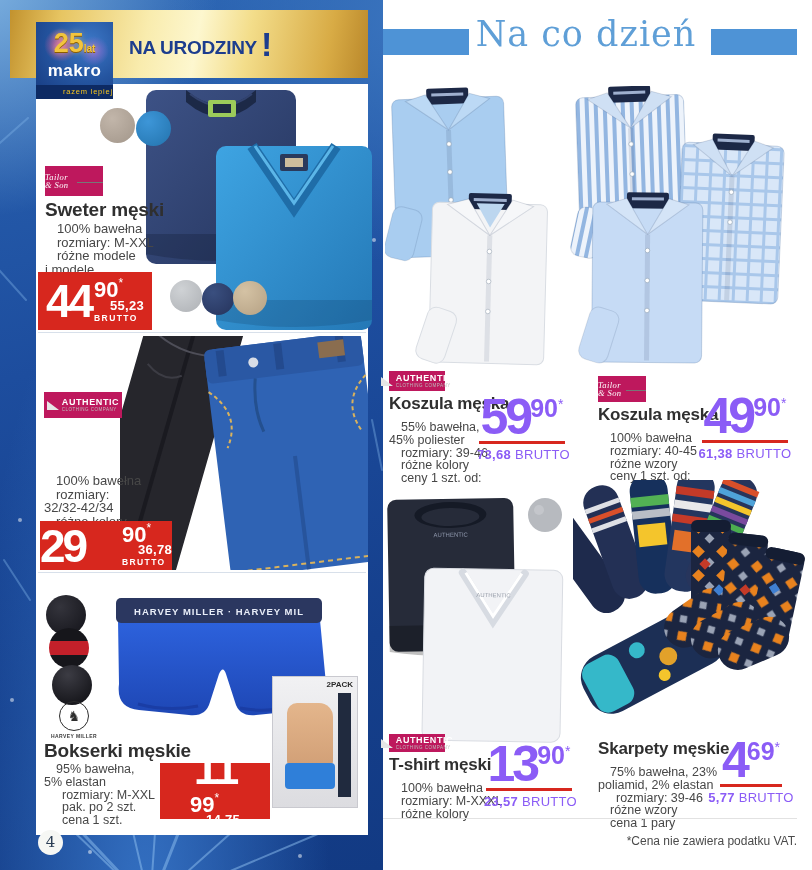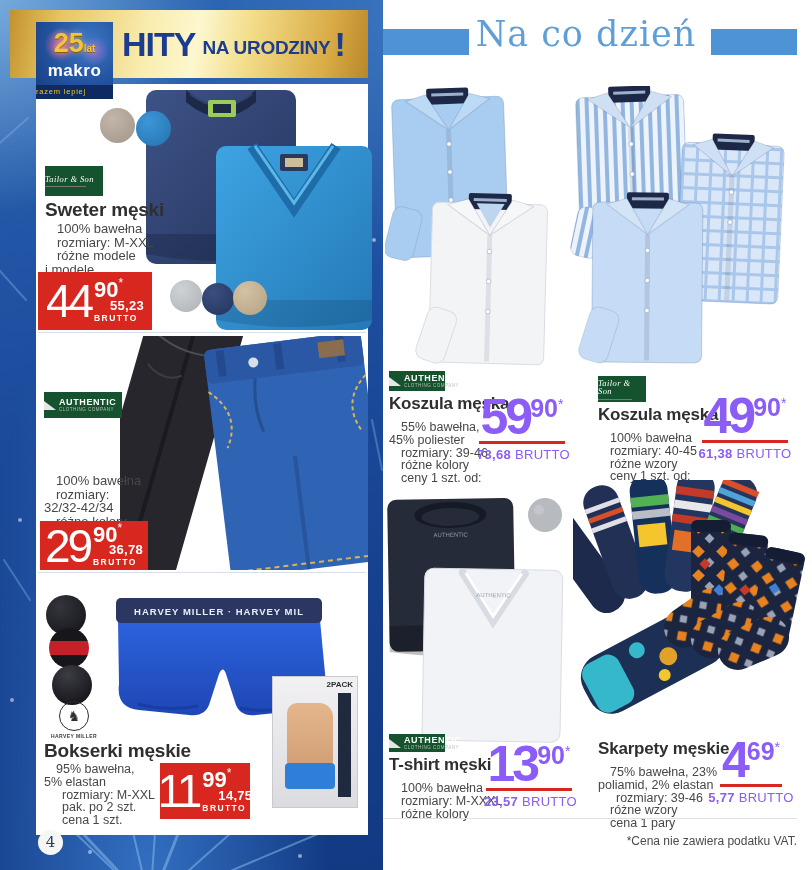--- a/index.html
+++ b/index.html
@@ -29,36 +29,36 @@
   .makro .fw1{position:absolute;left:8px;top:6px;width:34px;height:34px;border-radius:50%;
     background:radial-gradient(circle,#e560a0 0%,rgba(229,96,160,0) 70%);}
   .makro .fw2{position:absolute;right:4px;top:14px;width:30px;height:30px;border-radius:50%;
     background:radial-gradient(circle,#8a6fd0 0%,rgba(138,111,208,0) 70%);}
   .m25{position:absolute;left:0;right:0;top:8px;text-align:center;font-size:27px;font-weight:900;
     color:#f2c43d;text-shadow:0 1px 0 #8a5c00,0 0 6px rgba(255,220,120,.6);line-height:1;}
   .m25 .lat{font-size:10px;font-weight:700;}
   .mname{position:absolute;left:0;right:0;top:40px;text-align:center;color:#fff;
     font-size:17px;font-weight:800;letter-spacing:.5px;line-height:1;}
   .mtag{position:absolute;left:0;right:0;bottom:0;height:14px;background:#0d2a63;
-    color:#f6c51e;font-size:7.5px;text-align:left;line-height:14px;letter-spacing:.8px;}
+    color:#f6c51e;font-size:7.5px;text-align:right;line-height:14px;letter-spacing:.8px;}
 
   
   .card{left:36px;top:84px;width:332px;height:751px;background:#fff;z-index:2;}
   .divider{position:absolute;left:2px;width:328px;height:1px;background:#d8e0ea;}
   .d1{top:248px;} .d2{top:488px;}
 
   .circ{position:absolute;border-radius:50%;}
   .sw-sw1{left:64px;top:24px;width:35px;height:35px;background:radial-gradient(circle at 35% 30%,#c2b6aa,#a2968a);}
   .sw-sw2{left:100px;top:27px;width:35px;height:35px;background:radial-gradient(circle at 35% 30%,#3d96d8,#2373ad);}
   .sw-sw3{left:134px;top:196px;width:32px;height:32px;background:radial-gradient(circle at 35% 30%,#cfd2d5,#aeb1b5);}
   .sw-sw4{left:166px;top:199px;width:32px;height:32px;background:radial-gradient(circle at 35% 30%,#3a4f7f,#253péa);background:radial-gradient(circle at 35% 30%,#3a4f7f,#25335c);}
   .sw-sw5{left:197px;top:197px;width:34px;height:34px;background:radial-gradient(circle at 35% 30%,#d4c2a4,#b5a184);}
 
-  .brand-dark{background:#14532d;color:#fff;display:flex;flex-direction:column;
-    align-items:flex-start;justify-content:center;line-height:1;}
+  .brand-dark{background:#be185d;color:#fff;display:flex;flex-direction:row;
+    align-items:center;justify-content:center;line-height:1;}
   .tailor-name{font-family:"Liberation Serif",serif;font-style:italic;font-size:8.5px;letter-spacing:.4px;}
   .tailor-rule{width:70%;height:1px;background:#777;margin-top:3px;}
   .auth-row{display:flex;align-items:center;gap:3px;}
   .a-tri{width:0;height:0;border-bottom:9px solid #e6e6e6;border-right:12px solid transparent;}
   .auth-col{display:flex;flex-direction:column;align-items:flex-start;}
   .auth-name{font-size:9px;font-weight:800;letter-spacing:.6px;}
   .auth-sub{font-size:4.5px;letter-spacing:.5px;color:#bdbdbd;margin-top:1px;}
 
   .sw-brand{left:9px;top:82px;width:58px;height:30px;}
   .jn-brand{left:8px;top:308px;width:78px;height:26px;}
@@ -72,23 +72,23 @@
   .sw-details{left:9px;top:138px;}
   .jn-title{left:8px;top:338px;}
   .jn-title div{font-size:18px;font-weight:800;color:#2f2f2f;line-height:16px;}
   .jn-details{left:8px;top:390px;}
   .bx-title{left:8px;top:657px;}
   .bx-details{left:8px;top:679px;font-size:12.5px;line-height:12.8px;}
 
   
   .pricebox{background:#d7271e;color:#fff;display:flex;align-items:center;justify-content:center;gap:3px;}
   .sw-price{left:2px;top:188px;width:114px;height:58px;}
-  .jn-price{left:4px;top:437px;width:108px;height:49px;}
-  .bx-price{left:124px;top:679px;width:90px;height:56px;}
-  .pz{font-size:46px;font-weight:400;letter-spacing:-3px;line-height:1;}
+  .jn-price{left:4px;top:437px;width:132px;height:49px;justify-content:space-between;}
+  .bx-price{left:124px;top:679px;width:110px;height:56px;flex-direction:column;}
+  .pz{font-size:46px;font-weight:700;letter-spacing:-3px;line-height:1;}
   .pcol{display:flex;flex-direction:column;align-items:flex-start;margin-top:2px;}
   .pg-row{display:flex;align-items:flex-start;line-height:.8;}
   .pg{font-size:22px;font-weight:800;}
   .pstar{font-size:12px;margin-top:-2px;}
   .pbv{font-size:13px;font-weight:700;line-height:1.15;letter-spacing:.3px;margin-left:16px;}
   .pbl{font-size:8.5px;font-weight:700;letter-spacing:1.4px;line-height:1.1;}
 
   
   .bx-c1{left:10px;top:511px;width:40px;height:40px;background:radial-gradient(circle at 35% 30%,#34343c,#121218);}
   .bx-c2{left:13px;top:544px;width:40px;height:40px;background:linear-gradient(180deg,#16161b 0 32%,#c3202a 32% 68%,#16161b 68% 100%);border-radius:50%;}
@@ -176,21 +176,20 @@
         <circle cx="20" cy="520" r="2"></circle>
           <circle cx="12" cy="700" r="2"></circle>
         <circle cx="374" cy="240" r="2"></circle>
           <circle cx="90" cy="852" r="2"></circle>
         <circle cx="300" cy="856" r="2"></circle>
       </g>
     </svg>
   </div>
 
   <div class="abs gold-banner">
-    <span class="hity">HITY</span>
     <span class="banner-sub">NA URODZINY</span>
     <span class="banner-bang">!</span>
   </div>
 
   <div class="abs makro">
     <div class="fw1"></div>
     <div class="fw2"></div>
     <div class="m25"><span>25</span><span class="lat">lat</span></div>
     <div class="mname">makro</div>
     <div class="mtag">razem lepiej</div>

